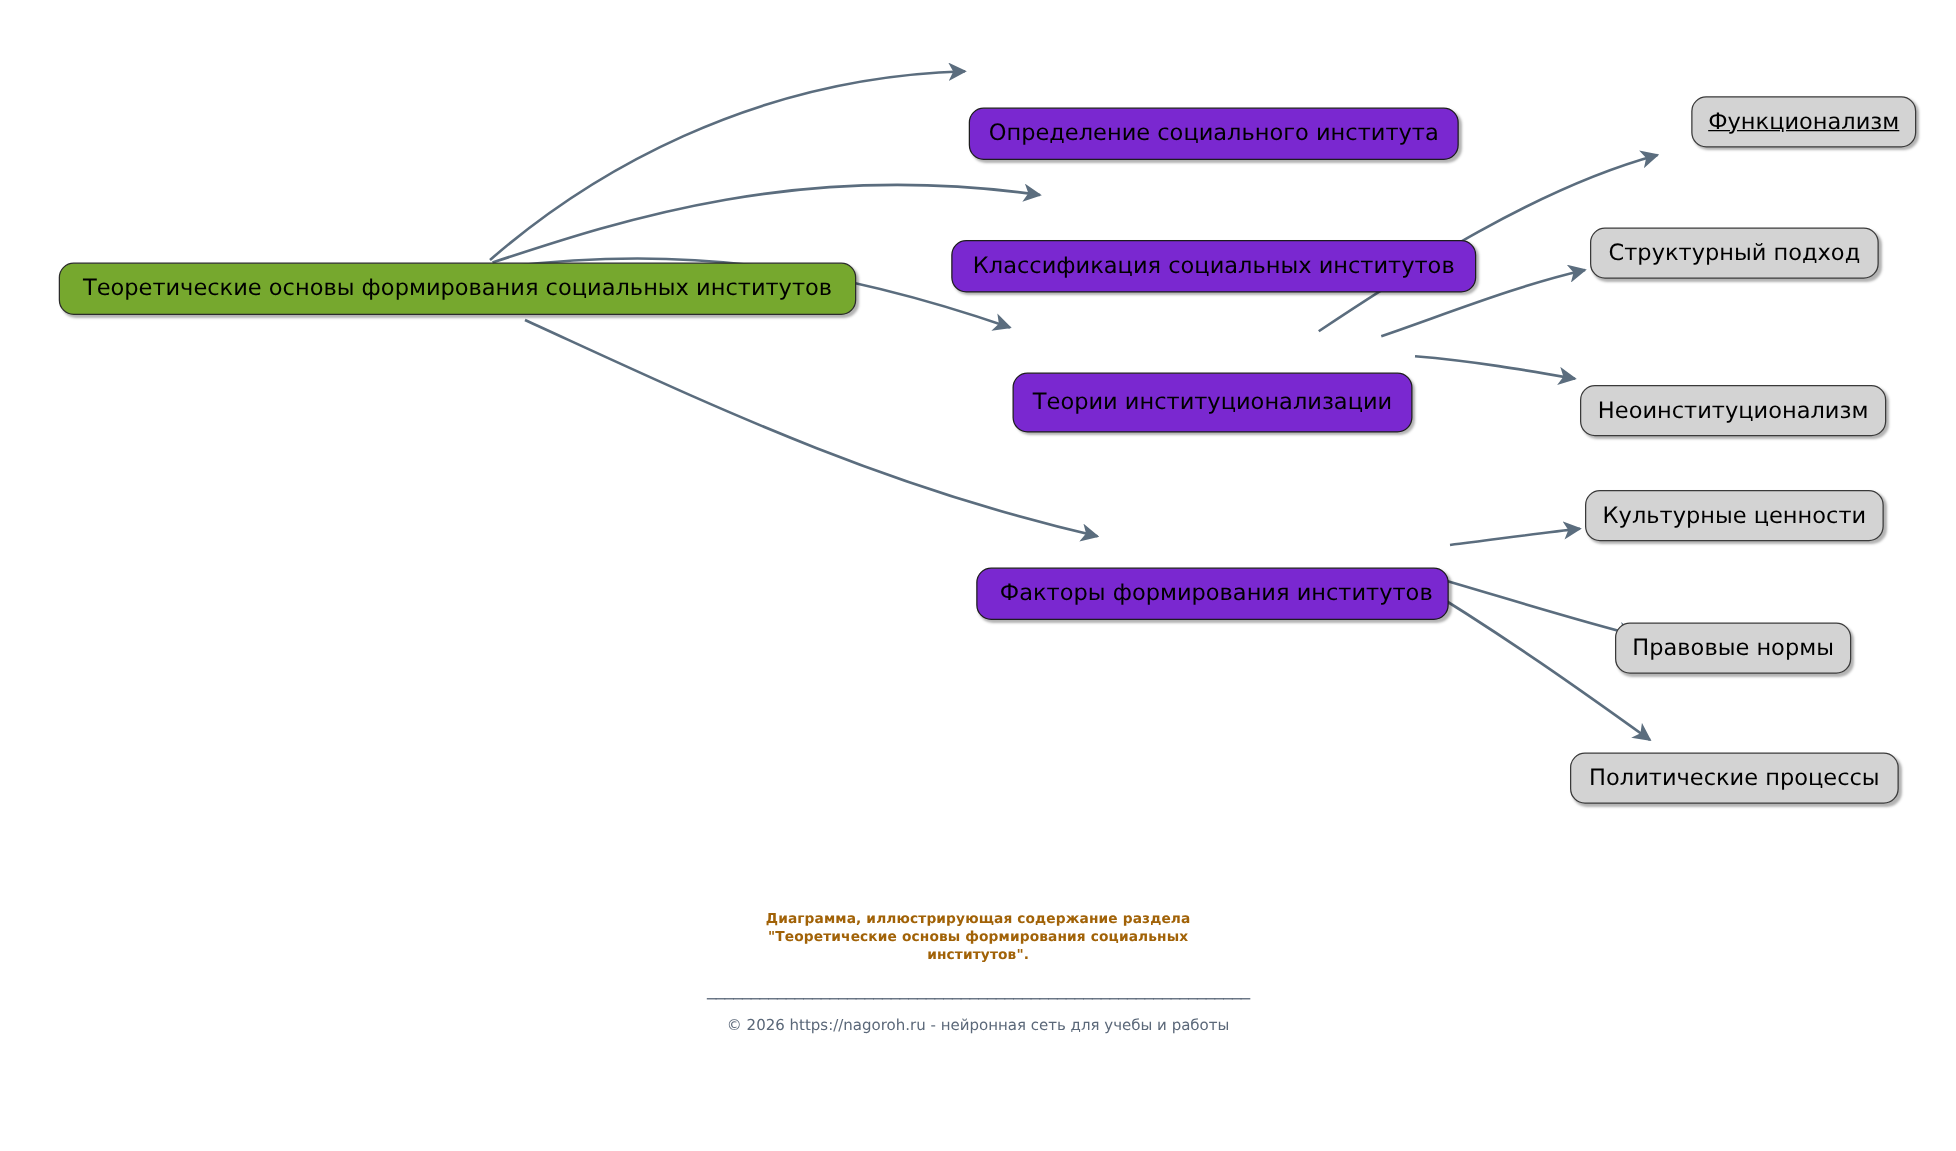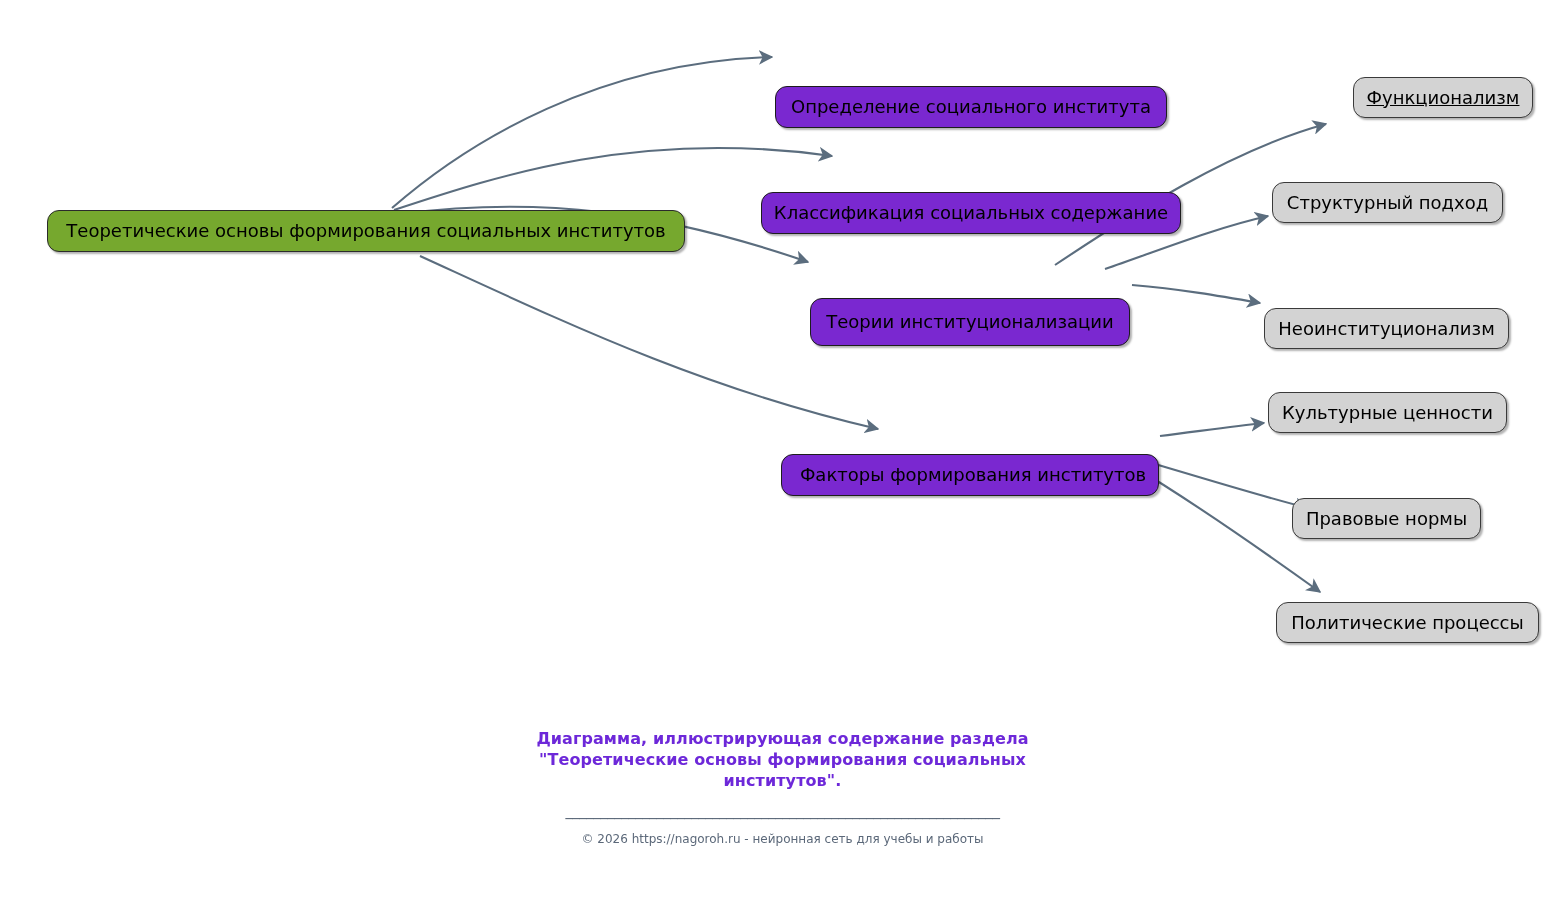--- a/index.html
+++ b/index.html
@@ -56,23 +56,23 @@
     border-color: #3a3a3a;
   }
   .caption-wrap {
     position: absolute;
     left: 0;
     top: 728px;
     width: 1565px;
     text-align: center;
   }
   .caption {
-    font-size: 16px;
+    font-size: 11px;
     font-weight: bold;
-    color: #6d28d9;
+    color: #a16207;
     line-height: 1.32;
     letter-spacing: 0.1px;
   }
   .divider {
     margin: 10px auto 0 auto;
     width: 500px;
     font-size: 15px;
     color: #5b6879;
     letter-spacing: -0.5px;
     overflow: hidden;
@@ -118,37 +118,37 @@
       <path d="M 1141,460 C 1200,477 1260,496 1308,508"></path>
 
       <path d="M 1128,463 C 1200,506 1270,556 1320,592"></path>
     </g>
   </svg>
 
   <div class="node root" style="left:47px; top:210px; width:638px; height:42px;">Теоретические основы формирования социальных институтов</div>
 
   <div class="node branch" style="left:775px; top:50px; width:392px; height:42px;">Определение социального института</div>
 
-  <div class="node branch" style="left:761px; top:156px; width:420px; height:42px;">Классификация социальных содержание</div>
+  <div class="node branch" style="left:761px; top:156px; width:420px; height:42px;">Классификация социальных институтов</div>
 
   <div class="node branch" style="left:810px; top:262px; width:320px; height:48px;">Теории институционализации</div>
 
   <div class="node branch" style="left:781px; top:418px; width:378px; height:42px;padding-left:20px;">Факторы формирования институтов</div>
 
   <div class="node leaf" style="left:1353px; top:77px; width:180px; height:41px;text-decoration:underline;">Функционализм</div>
 
   <div class="node leaf" style="left:1272px; top:182px; width:231px; height:41px;">Структурный подход</div>
 
   <div class="node leaf" style="left:1264px; top:288px; width:245px; height:41px;margin-top:20px;">Неоинституционализм</div>
 
   <div class="node leaf" style="left:1268px; top:392px; width:239px; height:41px;">Культурные ценности</div>
 
   <div class="node leaf" style="left:1292px; top:498px; width:189px; height:41px;">Правовые нормы</div>
 
-  <div class="node leaf" style="left:1256px; top:602px; width:263px; height:41px;margin-left:20px;">Политические процессы</div>
+  <div class="node leaf" style="left:1256px; top:602px; width:263px; height:41px;">Политические процессы</div>
 
   <div class="caption-wrap">
     <div class="caption">Диаграмма, иллюстрирующая содержание раздела</div>
     <div class="caption">"Теоретические основы формирования социальных</div>
     <div class="caption">институтов".</div>
     <div class="divider">______________________________________________________________</div>
     <div class="footer">© 2026 https://nagoroh.ru - нейронная сеть для учебы и работы</div>
   </div>
 
 </div>

